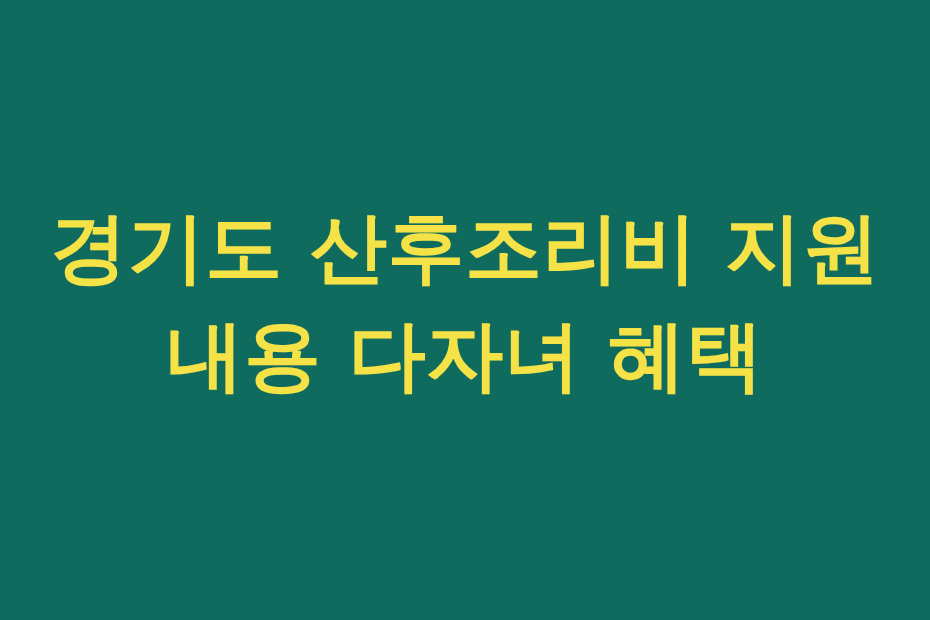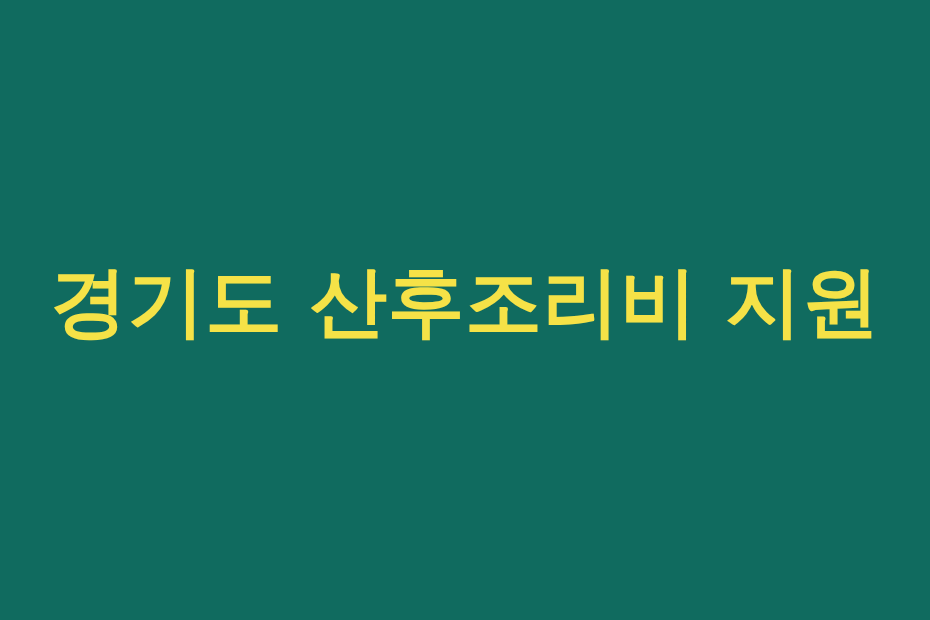--- a/index.html
+++ b/index.html
@@ -50,15 +50,16 @@
     -webkit-font-smoothing: antialiased;
   }
 </style>
 </head>
 <body>
 
 <div id="thumbnail-card" style="background: rgb(16, 107, 95);">
 
   <div id="title-block">
     <span class="title-line" style="color: rgb(245, 226, 71);">경기도 산후조리비 지원</span>
+    <span class="title-line" style="color: rgb(245, 226, 71);">내용 다자녀 혜택</span>
   </div>
 
 </div>
 
 </body></html>

